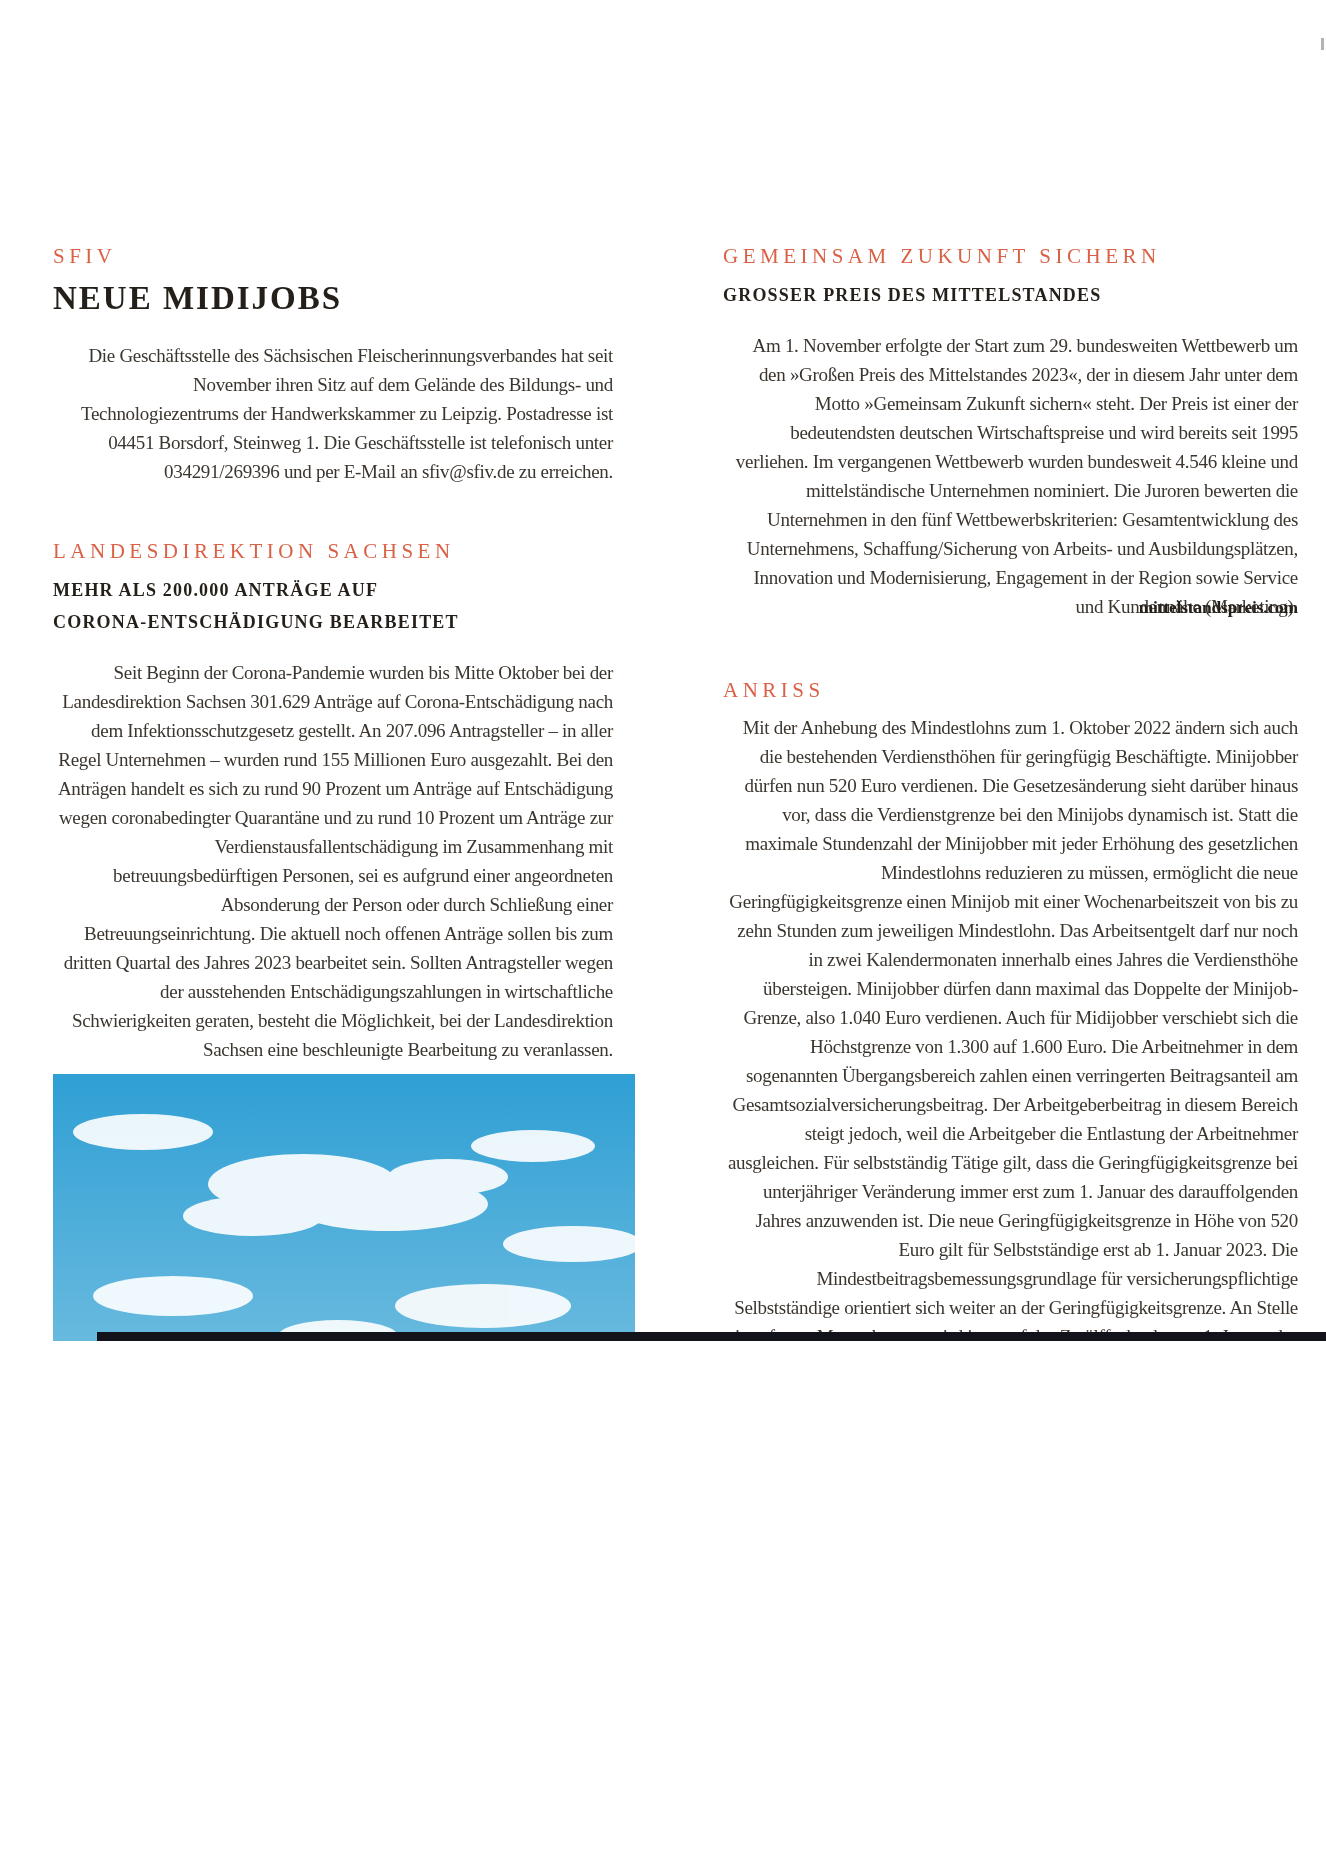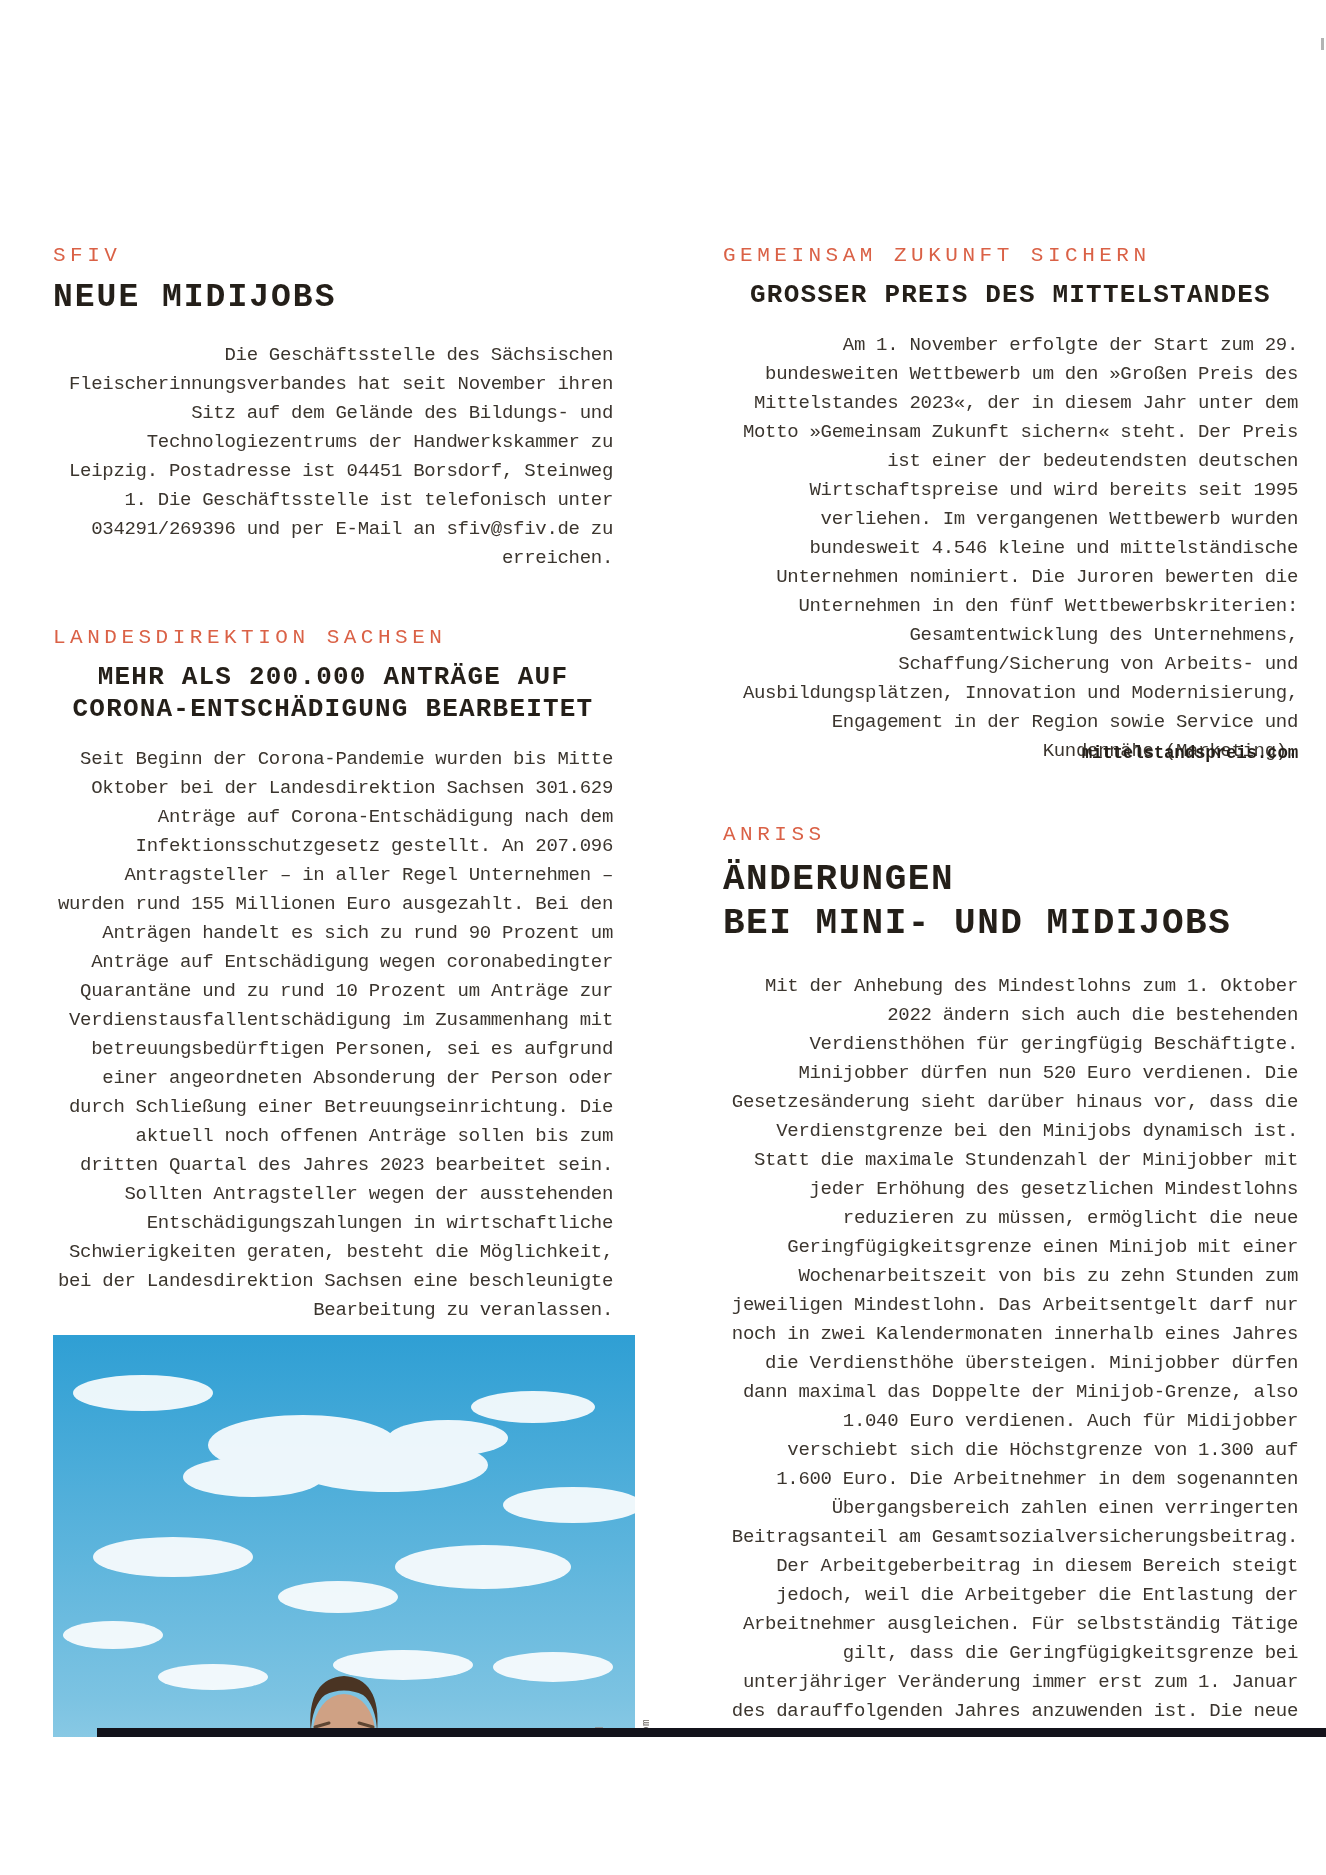--- a/index.html
+++ b/index.html
@@ -1,27 +1,27 @@
 <!DOCTYPE html>
 <html><head>
 <meta charset="utf-8">
 <style>
   html,body{margin:0;padding:0;background:#ffffff;}
-  .page{position:relative;width:1326px;height:1737px;background:#ffffff;overflow:hidden;
-        font-family:Liberation Mono, monospace;}
+  .page{position:relative;width:1326px;height:1341px;background:#ffffff;overflow:hidden;
+        font-family:Liberation Serif, serif;}
   .corner-mark{position:absolute;right:2px;top:38px;width:3px;height:12px;background:#b3b3b3;}
 
   .col{position:absolute;top:243px;}
   .col-left{left:53px;width:560px;}
   .col-right{left:723px;width:575px;}
 
   .kicker{color:#da6146;font-size:21px;line-height:26px;letter-spacing:4.5px;font-weight:400;margin:0 0 10px 0;}
   .headline{color:#241f19;font-weight:bold;margin:0;white-space:pre-line;}
   .h-md{font-size:33px;line-height:38px;letter-spacing:2px;margin-bottom:24px;}
-  .h-sm{font-size:26px;line-height:32px;letter-spacing:1.2px;margin-bottom:20px;text-align:center;}
+  .h-sm{font-size:18px;line-height:32px;letter-spacing:1.2px;margin-bottom:20px;}
   .h-lg{font-size:36px;line-height:44px;letter-spacing:1.5px;margin-bottom:26px;}
 
   .body-text{color:#3b352e;font-size:19px;line-height:29px;letter-spacing:-0.3px;margin:0;text-align:right;}
   .para-wrap{position:relative;}
   .corner-link{position:absolute;right:0;bottom:3px;font-weight:bold;font-size:17.5px;color:#241f19;letter-spacing:-0.2px;}
   .block-link{font-weight:bold;font-size:18px;color:#b91c1c;line-height:29px;letter-spacing:-0.2px;}
 
   .sec2{margin-top:52px;}
   .sec2-right{margin-top:56px;}
 
@@ -182,22 +182,20 @@
       <p class="kicker">GEMEINSAM ZUKUNFT SICHERN</p>
       <h2 class="headline h-sm">GROSSER PREIS DES MITTELSTANDES</h2>
       <div class="para-wrap">
         <p class="body-text">Am 1. November erfolgte der Start zum 29. bundesweiten Wettbewerb um den »Großen Preis des Mittelstandes 2023«, der in diesem Jahr unter dem Motto »Gemeinsam Zukunft sichern« steht. Der Preis ist einer der bedeutendsten deutschen Wirtschaftspreise und wird bereits seit 1995 verliehen. Im vergangenen Wettbewerb wurden bundesweit 4.546 kleine und mittelständische Unternehmen nominiert. Die Juroren bewerten die Unternehmen in den fünf Wettbewerbskriterien: Gesamtentwicklung des Unternehmens, Schaffung/Sicherung von Arbeits- und Ausbildungsplätzen, Innovation und Modernisierung, Engagement in der Region sowie Service und Kundennähe (Marketing).</p>
         <span class="corner-link">mittelstandspreis.com</span>
       </div>
     </section>
 
     <section class="sec2-right">
       <p class="kicker">ANRISS</p>
-      <h2 class="headline h-lg">ÄNDERUNGEN
-BEI MINI- UND MIDIJOBS</h2>
       <p class="body-text">Mit der Anhebung des Mindestlohns zum 1. Oktober 2022 ändern sich auch die bestehenden Verdiensthöhen für geringfügig Beschäftigte. Minijobber dürfen nun 520 Euro verdienen. Die Gesetzesänderung sieht darüber hinaus vor, dass die Verdienstgrenze bei den Minijobs dynamisch ist. Statt die maximale Stundenzahl der Minijobber mit jeder Erhöhung des gesetzlichen Mindestlohns reduzieren zu müssen, ermöglicht die neue Geringfügigkeitsgrenze einen Minijob mit einer Wochenarbeitszeit von bis zu zehn Stunden zum jeweiligen Mindestlohn. Das Arbeitsentgelt darf nur noch in zwei Kalendermonaten innerhalb eines Jahres die Verdiensthöhe übersteigen. Minijobber dürfen dann maximal das Doppelte der Minijob-Grenze, also 1.040 Euro verdienen. Auch für Midijobber verschiebt sich die Höchstgrenze von 1.300 auf 1.600 Euro. Die Arbeitnehmer in dem sogenannten Übergangsbereich zahlen einen verringerten Beitragsanteil am Gesamtsozialversicherungsbeitrag. Der Arbeitgeberbeitrag in diesem Bereich steigt jedoch, weil die Arbeitgeber die Entlastung der Arbeitnehmer ausgleichen. Für selbstständig Tätige gilt, dass die Geringfügigkeitsgrenze bei unterjähriger Veränderung immer erst zum 1. Januar des darauffolgenden Jahres anzuwenden ist. Die neue Geringfügigkeitsgrenze in Höhe von 520 Euro gilt für Selbstständige erst ab 1. Januar 2023. Die Mindestbeitragsbemessungsgrundlage für versicherungspflichtige Selbstständige orientiert sich weiter an der Geringfügigkeitsgrenze. An Stelle eines festen Monatsbetrags wird jetzt auf das Zwölffache der am 1. Januar des jeweiligen Kalenderjahres geltenden Geringfügigkeitsgrenze (Jahresbetrag) abgestellt.</p>
       <div class="block-link">deutsche-rentenversicherung.de</div>
     </section>
   </div>
 
   <div class="footer">
     <div class="footer-dash"></div>
     <div class="page-num">
       <span class="s">S</span><span class="n">50</span>
     </div>

